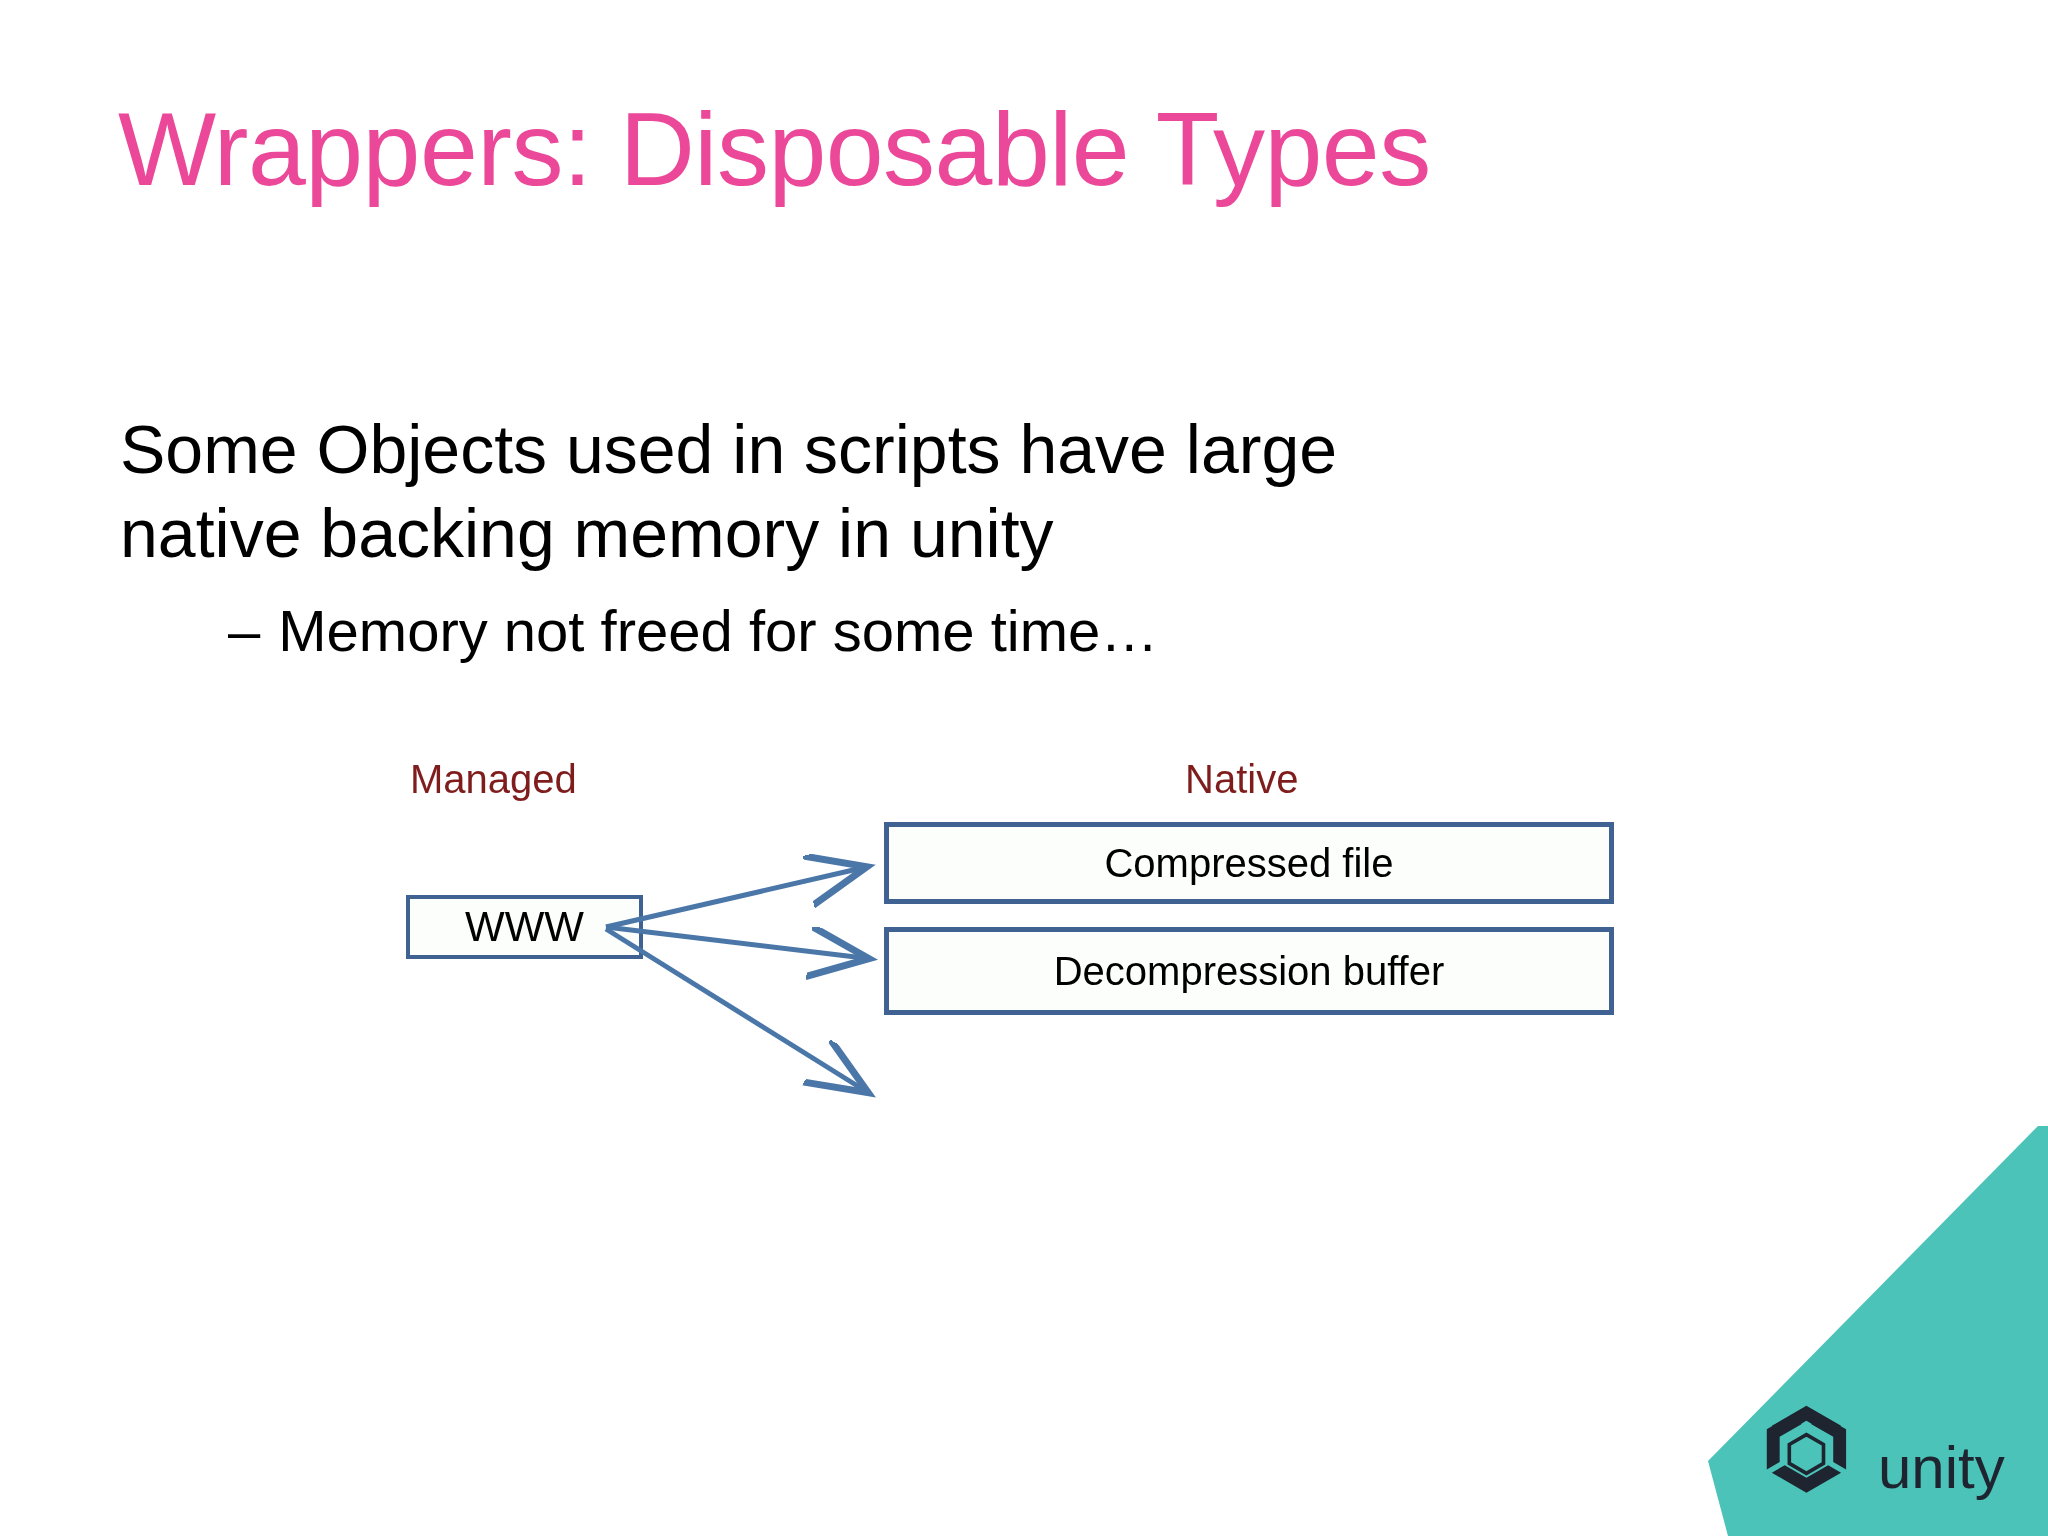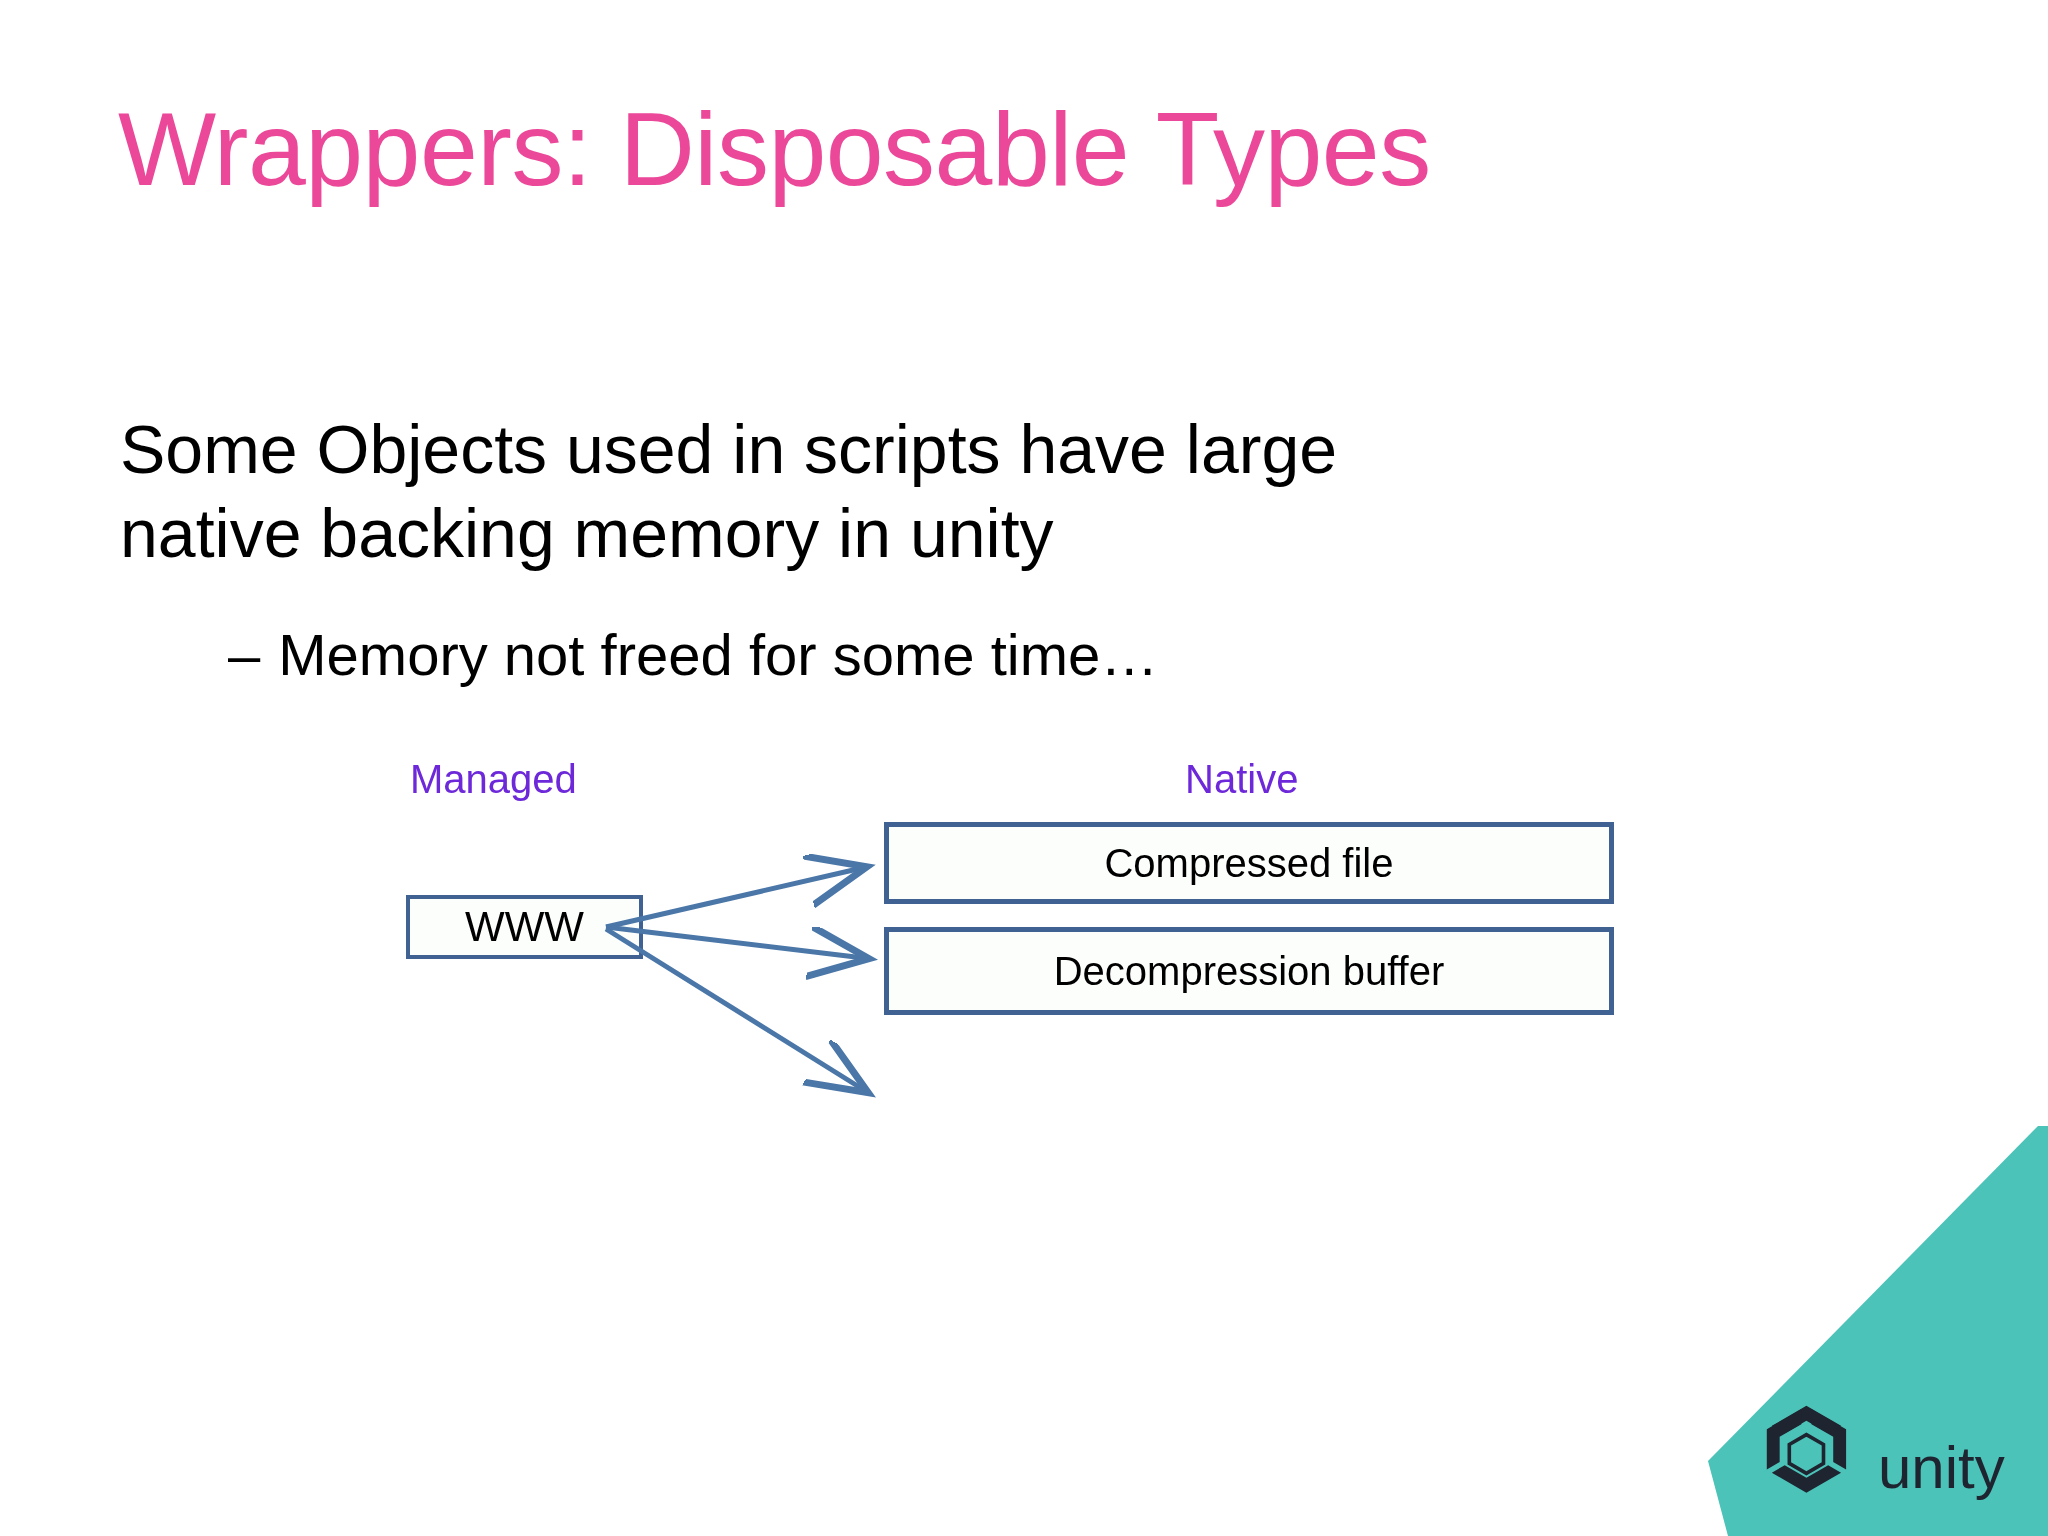--- a/index.html
+++ b/index.html
@@ -42,21 +42,21 @@
   .body-line {
     font-size: 68px;
     line-height: 1.24;
     font-weight: 400;
     color: #000000;
     white-space: nowrap;
   }
   #sub-bullet {
     position: absolute;
     left: 228px;
-    top: 620px;
+    top: 596px;
     font-size: 58px;
     line-height: 1.2;
     white-space: nowrap;
     color: #000000;
   }
   #sub-bullet .dash {
     display: inline-block;
     margin-right: 18px;
   }
 
@@ -65,21 +65,21 @@
     position: absolute;
     left: 0;
     top: 0;
     width: 2048px;
     height: 1536px;
     pointer-events: none;
   }
   .col-header {
     position: absolute;
     font-size: 40px;
-    color: #6d28d9;
+    color: #7f1d1d;
     white-space: nowrap;
   }
   #hdr-managed { left: 410px; top: 757px; }
   #hdr-native  { left: 1185px; top: 757px; }
 
   .diag-box {
     position: absolute;
     box-sizing: border-box;
     border: 5px solid #3F6292;
     background: #FCFEFC;

